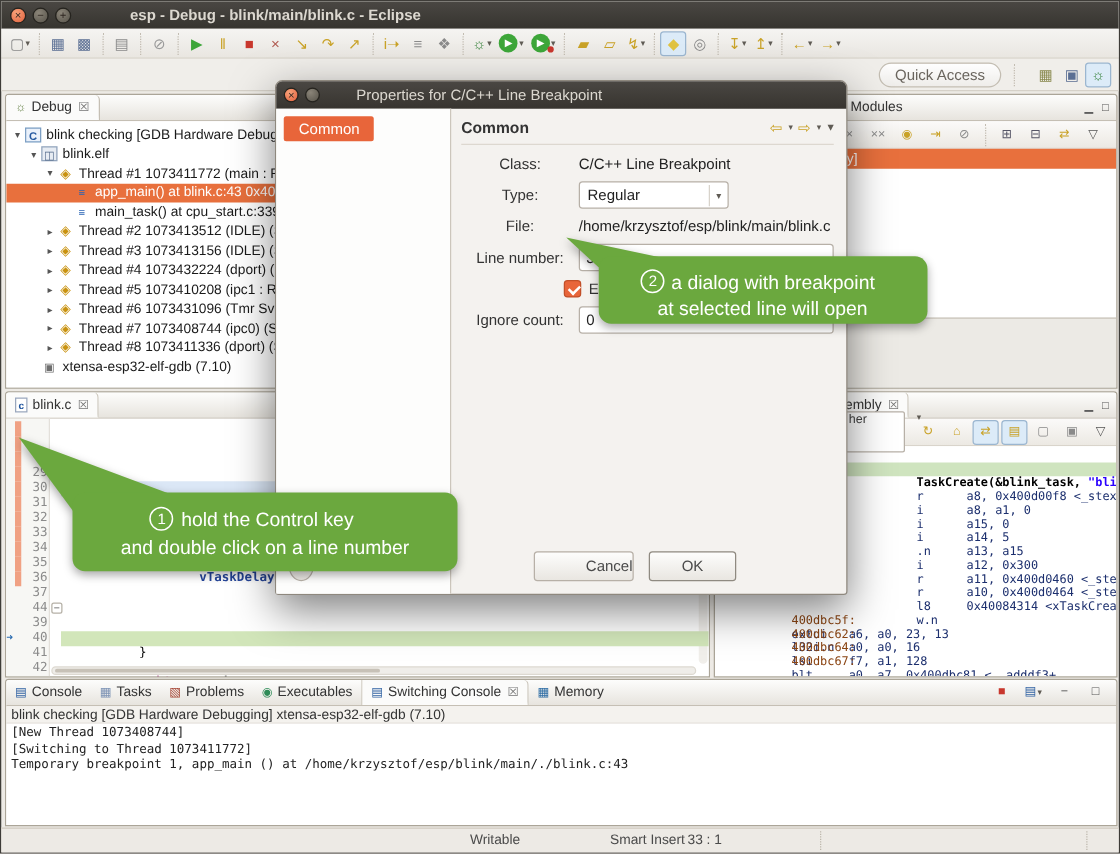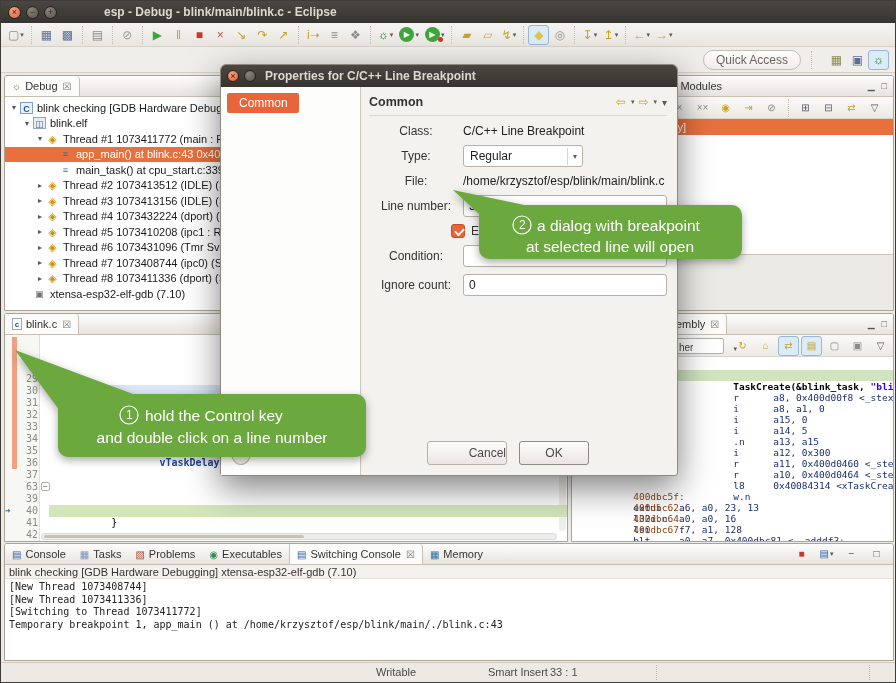--- a/index.html
+++ b/index.html
@@ -80,22 +80,22 @@
   .tk-plain { color:#000; } .tk-cmt { color:#3f7f5f; } .tk-kw { color:#7f0055; font-weight:bold; }
   .tk-fn { color:#26469c; font-weight:bold; } .tk-str { color:#2a00ff; } .tk-def { color:#000; font-weight:bold; }
   .hscroll { position:absolute; left:36px; right:10px; bottom:1px; height:7px; background:#efede9; border:1px solid #ddd9d1; border-radius:4px; }
   .hthumb { position:absolute; left:2px; top:1px; width:260px; height:3px; background:#c7c1b7; border-radius:3px; }
   .vscroll { position:absolute; right:1px; top:2px; bottom:10px; width:7px; background:#f1efeb; border-radius:4px; }
   .vthumb { position:absolute; top:0; left:1px; width:5px; height:70px; background:#c7c1b7; border-radius:3px; }
 
   
   .dis-toolbar { height:22px; background:linear-gradient(#fbfaf9,#ece9e3); border-bottom:1px solid #d9d4cb;
     display:flex; align-items:center; padding-left:104px; gap:2px; }
-  .locbox { width:48px; height:16px; background:#fff; border:1px solid #b7b0a7; border-radius:2px;
-    font-size:10px; color:#444; padding:0 2px; display:flex; align-items:flex-end; justify-content:space-between;gap:39px; }
+  .locbox { width:48px; height:33px; background:#fff; border:1px solid #b7b0a7; border-radius:2px;
+    font-size:10px; color:#444; padding:0 2px; display:flex; align-items:flex-start; justify-content:space-between;gap:39px; }
   .locbox .ddarrow { font-size:7px; }
   .disbody { height:calc(100% - 43px); background:#fff; padding-top:2px; overflow:hidden; }
   .dr { height:11px; line-height:11px; font-family:"DejaVu Sans Mono",monospace; font-size:9.5px; white-space:pre; padding-left:4px; }
   .dr.ind { padding-left:104px; }
   .dr.hl { background:#cfe4bf; }
   .dr.src { font-weight:bold; }
   .daddr { display:inline-block; width:66px; color:#8b4513; }
   .dtxt { color:#1c2f6e; }
   .dr.src .dtxt { color:#000; }
 
@@ -112,21 +112,21 @@
   .statusbar { position:absolute; left:0; top:661px; width:100%; height:20px; background:#edeae5;
     border-top:1px solid #cfc9bf; font-size:11px; color:#4a4a4a; }
   .statusbar span { position:absolute; top:3px; }
   .st-sep { position:absolute; top:2px; height:15px; border-left:1px dotted #bdb7ac; }
 
   
   .dialog { position:absolute; left:219px; top:63px; width:458px; height:412px; background:#f4f2ef;
     border:1px solid #8e887e; border-radius:6px 6px 3px 3px; box-shadow:0 12px 34px rgba(0,0,0,.5); z-index:10; }
   .dlg-titlebar { height:22px; background:linear-gradient(#4a4743,#37342f); border-radius:5px 5px 0 0;
     display:flex; align-items:center; padding-left:6px; }
-  .dlg-title { color:#dcd8d0; font-size:12px; font-weight:bold; margin-left:4px; }
+  .dlg-title { color:#dcd8d0; font-size:12px; font-weight:normal; margin-left:24px; }
   .dlg-body { position:absolute; top:22px; left:0; right:0; bottom:0; display:flex; }
   .dlg-side { width:140px; background:#fdfdfc; border-right:1px solid #ccc6bc; padding:6px; }
   .dlg-side-item { background:#e8653a; color:#fff; font-size:12px; padding:3px 12px; border-radius:2px; width:72px; }
   .dlg-main { flex:1; padding:8px 10px 0 8px; position:relative; }
   .dlg-header { display:flex; align-items:center; margin-bottom:6px; }
   .dlg-header-title { font-size:12.5px; font-weight:bold; color:#333; }
   .dlg-nav { margin-left:auto; display:flex; align-items:center; gap:4px; color:#c9a227; font-size:12px; }
   .dlg-nav .ddarrow { color:#5f5b54; }
   .dlg-hr { border:none; border-top:1px solid #ddd8d0; margin:0 0 8px 0; }
   .frow { display:flex; align-items:center; margin-bottom:7px; font-size:12px; color:#333; }
@@ -580,21 +580,21 @@
           
           <span class="chg"></span>
           <span class="ln">37</span>
           
           <span class="codetext"></span>
         </div>
 
         <div class="cl">
           
           <span class="chg"></span>
-          <span class="ln">63</span>
+          <span class="ln">44</span>
           
           <span class="codetext"></span>
         </div>
 
         <div class="cl">
           
           <span class="chg"></span>
           <span class="ln">39</span>
           
           <span class="codetext"><span class="tk-plain">}</span></span>
@@ -842,21 +842,20 @@
             <span class="tglyph" style="font-size: 10px; color: rgb(85, 85, 85);">□</span>
 
           </div>
         </div>
     </div>
     <div class="con-desc">blink checking [GDB Hardware Debugging] xtensa-esp32-elf-gdb (7.10)</div>
     <div class="conbody">
 
         <div class="cline">[New Thread 1073408744]</div>
 
-        <div class="cline">[New Thread 1073411336]</div>
 
         <div class="cline">[Switching to Thread 1073411772]</div>
 
         <div class="cline"></div>
 
         <div class="cline">Temporary breakpoint 1, app_main () at /home/krzysztof/esp/blink/main/./blink.c:43</div>
 
       </div>
   </div>
 
@@ -908,24 +907,20 @@
         <div class="frow">
           <span class="flabel">Line number:</span>
           <input class="tinput" value="33" style="">
         </div>
         <div class="frow">
           <span style="width:82px"></span>
           <span class="cbx"></span>
           <span>Enabled</span>
         </div>
         <div class="frow">
-          <span class="flabel">Condition:</span>
-          <input class="tinput" value="" style="">
-        </div>
-        <div class="frow">
           <span class="flabel">Ignore count:</span>
           <input class="tinput" value="0" style="">
         </div>
       </div>
     </div>
     <div class="dlg-btn btn-help">?</div>
     <div class="dlg-btn btn-cancel">Cancel</div>
     <div class="dlg-btn btn-ok">OK</div>
   </div>
 

